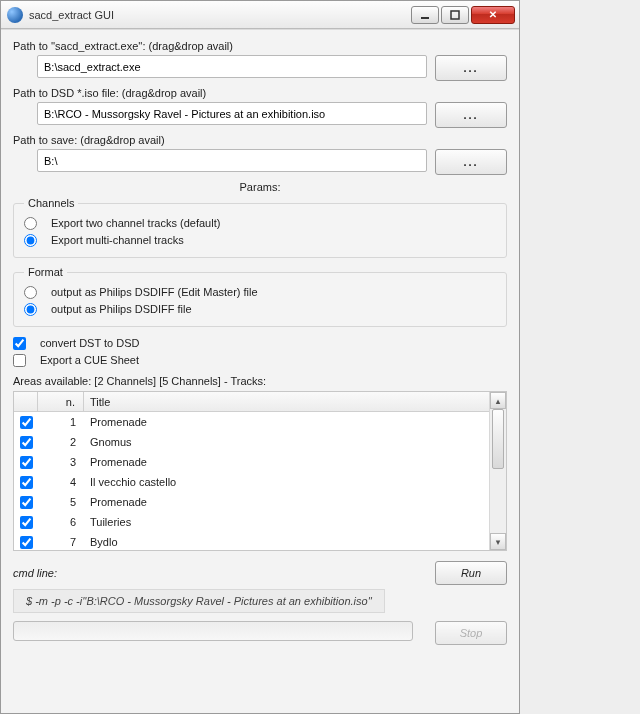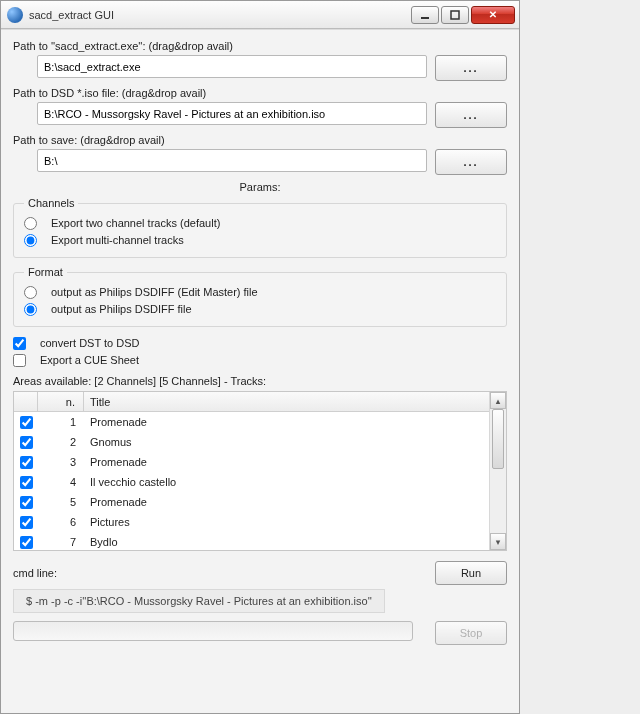--- a/index.html
+++ b/index.html
@@ -148,21 +148,21 @@
     display:flex;align-items:center;justify-content:center;
     font-size:9px;color:#555;
   }
   .vscroll .track { flex:1; position:relative; }
   .vscroll .thumb {
     position:absolute; left:2px; right:2px; top:0; height:60px;
     background: linear-gradient(#fdfdfd,#d9d9d9);
     border:1px solid #b0b0b0; border-radius:2px;
   }
   
-  .bottom { margin-top: 10px; }
+  .bottom { margin-top: 10px; font-style: italic; }
   .run-row { display:flex; align-items:center; }
   .run-row .cmd-label { flex:1; }
   .run-btn, .stop-btn {
     width:72px; height:24px;
     border:1px solid #9a9a9a; border-radius:3px;
     background: linear-gradient(#fdfdfd,#e6e6e6);
     display:flex;align-items:center;justify-content:center;
     cursor:default;
   }
   .stop-btn { color:#9a9a9a; filter: grayscale(0.2); opacity:0.75; }
@@ -309,21 +309,21 @@
                 <input type="checkbox" checked="" style="">
               </div>
               <div class="col-n">5</div>
               <div class="col-title">Promenade</div>
             </div>
             <div class="track-row">
               <div class="col-check">
                 <input type="checkbox" checked="" style="">
               </div>
               <div class="col-n">6</div>
-              <div class="col-title">Pictures</div>
+              <div class="col-title">Tuileries</div>
             </div>
             <div class="track-row">
               <div class="col-check">
                 <input type="checkbox" checked="" style="">
               </div>
               <div class="col-n">7</div>
               <div class="col-title">Bydlo</div>
             </div>
           </div>
       </div>

